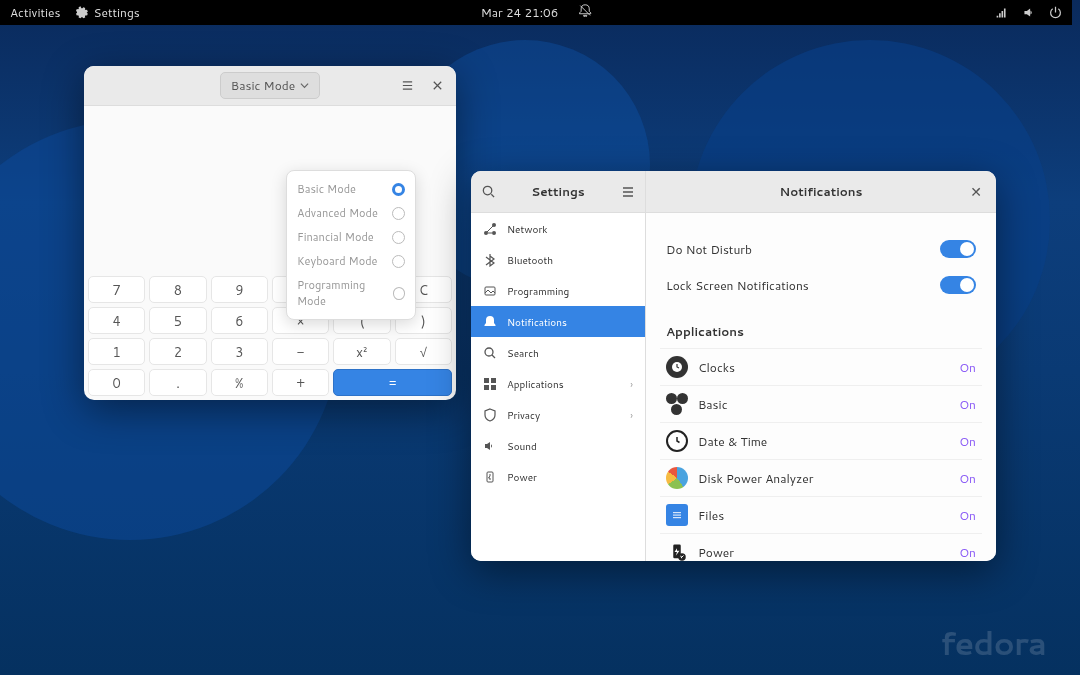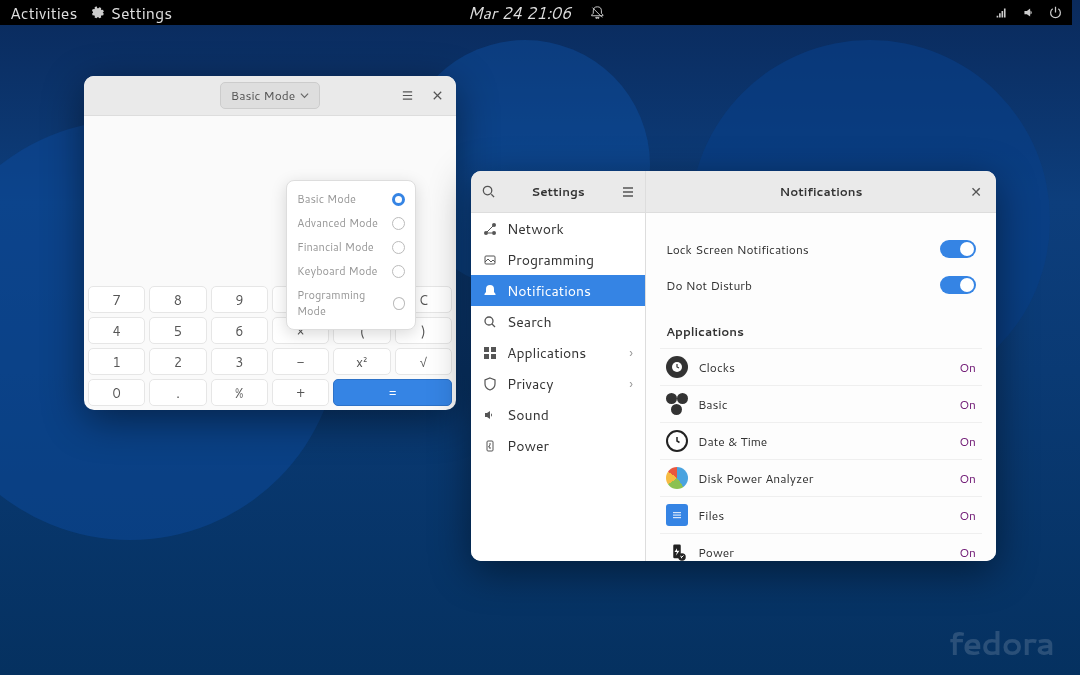--- a/index.html
+++ b/index.html
@@ -3,32 +3,32 @@
   <meta charset="utf-8">
   <style>
     * { box-sizing: border-box; margin: 0; padding: 0; font-family: Cantarell, "Segoe UI", sans-serif; }
     body { width: 1080px; height: 675px; background: linear-gradient(180deg,#0a2a5c 0%, #0d3e7c 30%, #0a3a74 55%, #053160 100%); overflow: hidden; position: relative; }
     
     .wall-layer { position:absolute; inset:0; overflow:hidden; }
     .wall-layer div { position:absolute; border-radius:50%; }
     .blob1{ width:420px;height:420px;background:#0b4a9b;opacity:.5;left:-80px;top:120px;}
     .blob2{ width:360px;height:360px;background:#094089;opacity:.6;right:30px;top:40px;}
     .blob3{ width:250px;height:250px;background:#0e58b4;opacity:.35;left:400px;top:40px;}
-    .logo { position:absolute; right:26px; bottom:10px; font-size:32px; font-weight:600; color:rgba(255,255,255,.15); letter-spacing:-1px;}
-
-    .topbar { position:absolute; top:0; left:0; right:8px; height:25px; background:#000; color:#ddd; display:flex; align-items:center; padding:0 10px; font-size:16px; z-index:10;}
+    .logo { position:absolute; right:34px; bottom:10px; font-size:32px; font-weight:600; color:rgba(255,255,255,.15); letter-spacing:-1px;}
+
+    .topbar { position:absolute; top:0; left:0; right:8px; height:25px; background:#000; color:#ddd; display:flex; align-items:center; padding:0 10px; font-size:12px; z-index:10;}
     .topbar .left, .topbar .right { display:flex; align-items:center; gap:14px;}
-    .topbar .center { position:absolute; left:50%; transform:translateX(-50%); display:flex; align-items:center; gap:20px;font-style:italic;}
+    .topbar .center { position:absolute; left:50%; transform:translateX(-50%); display:flex; gap:20px;}
     .topbar .right { margin-left:auto;}
     .topbar svg { width:13px; height:13px; fill:#ccc;}
 
     .window { position:absolute; background:#fafafa; border-radius:10px; box-shadow:0 10px 40px rgba(0,0,0,.45); overflow:hidden;}
 
     
-    .calc { left:84px; top:76px; width:372px; height:334px; display:flex; flex-direction:column;}
+    .calc { left:84px; top:66px; width:372px; height:334px; display:flex; flex-direction:column;}
     .calc .titlebar { height:40px; background:#eaeaea; display:flex; align-items:center; justify-content:center; border-bottom:1px solid #ddd; position:relative;}
     .calc .mode-btn { background:#dedede; border:1px solid #ccc; border-radius:5px; padding:4px 10px; font-size:12px; color:#555; display:flex; align-items:center; gap:5px; cursor:pointer;}
     .calc .ttlright { position:absolute; right:6px; display:flex; gap:4px;}
     .calc .ttlright .btn { width:26px; height:26px; border-radius:5px; display:flex; align-items:center; justify-content:center; cursor:pointer;}
     .calc .ttlright svg { width:13px; height:13px;}
     .calc .display { flex:1; }
     .calc .dropdown { position:absolute; left:202px; top:104px; width:130px; background:#fff; border:1px solid #ddd; border-radius:8px; box-shadow:0 4px 16px rgba(0,0,0,.15); padding:6px 0; z-index:5;}
     .calc .dropdown .opt { display:flex; align-items:center; justify-content:space-between; padding:4px 10px; font-size:11px; color:#999; cursor:pointer;}
     .calc .dropdown .radio { width:13px; height:13px; border:1.5px solid #bbb; border-radius:50%; position:relative;}
     .calc .dropdown .radio.sel { border-color:#3584e4; border-width:3px;}
@@ -42,33 +42,33 @@
     .settings .hleft { width:175px; display:flex; align-items:center; background:#eaeaea; border-right:1px solid #ddd;}
     .settings .hleft .search { width:34px; display:flex; align-items:center; justify-content:center; cursor:pointer;}
     .settings .hleft .search svg{width:15px;height:15px;}
     .settings .hleft .title { flex:1; text-align:center; font-weight:700; font-size:12px; color:#333;}
     .settings .hleft .menu { width:34px; display:flex;align-items:center;justify-content:center;cursor:pointer;}
     .settings .hright { flex:1; display:flex; align-items:center; justify-content:center; background:#eaeaea; position:relative;}
     .settings .hright .pagetitle { font-weight:700; font-size:12px; color:#333;}
     .settings .hright .close { position:absolute; right:8px; cursor:pointer; font-size:14px; color:#555; width:24px;height:24px;display:flex;align-items:center;justify-content:center;}
     .settings .body { flex:1; display:flex; min-height:0;}
     .sidebar { width:175px; border-right:1px solid #ddd; overflow-y:auto; background:#fff;}
-    .sidebar .item { height:31px; display:flex; align-items:center; padding:0 12px; font-size:14px; color:#333; cursor:pointer; gap:10px;}
+    .sidebar .item { height:31px; display:flex; align-items:center; padding:0 12px; font-size:10px; color:#333; cursor:pointer; gap:10px;}
     .sidebar .item.active { background:#3584e4; color:#fff;}
     .sidebar .item .sicn { width:14px; display:flex; align-items:center;}
     .sidebar .item .sicn svg {width:14px;height:14px;}
     .sidebar .item .chev { margin-left:auto; opacity:.5;}
     .content { flex:1; background:#fdfdfd; overflow-y:auto; padding:18px 14px;}
     .toggle-row { height:36px; display:flex; align-items:center; font-size:12px; color:#333; padding:0 6px;}
     .toggle { margin-left:auto; width:36px; height:18px; border-radius:9px; background:#3584e4; position:relative;}
     .toggle::after{content:"";position:absolute;right:2px;top:2px;width:14px;height:14px;background:#fff;border-radius:50%;}
     .section-hdr { font-size:12px; font-weight:700; color:#333; margin:20px 0 8px 6px;}
     .app-row { height:37px; display:flex; align-items:center; gap:10px; padding:0 6px; font-size:12px; color:#333; border-top:1px solid #efefef;}
     .app-row:first-of-type{border-top:none;}
-    .app-row .status { margin-left:auto; color:#701a75;}
+    .app-row .status { margin-left:auto; color:#8b5cf6;}
     .app-icon { width:22px; height:22px; border-radius:50%; display:flex;align-items:center;justify-content:center;}
   </style>
 </head>
 <body>
 
 <div class="wall-layer">
   <div class="blob1"></div>
     <div class="blob2"></div>
     <div class="blob3"></div>
 </div>
@@ -204,20 +204,28 @@
               <circle cx="11" cy="3" r="2" fill="#555"></circle>
               <circle cx="11" cy="11" r="2" fill="#555"></circle>
               <path d="M4 10l6-6M5 11h4" stroke="#555"></path>
             </svg>
           </span>
           <span>Network</span>
         </div>
         <div class="item">
           <span class="sicn">
             <svg viewBox="0 0 14 14">
+              <path d="M7 1v12l4-3-8-6m0 8l8-6-4-3" fill="none" stroke="#555" stroke-width="1.2"></path>
+            </svg>
+          </span>
+          <span>Bluetooth</span>
+        </div>
+        <div class="item">
+          <span class="sicn">
+            <svg viewBox="0 0 14 14">
               <rect x="2" y="3" width="10" height="8" rx="1" fill="none" stroke="#555"></rect>
               <path d="M2 9l3-3 3 3 2-2 2 2" fill="none" stroke="#555"></path>
             </svg>
           </span>
           <span>Programming</span>
         </div>
         <div class="item active">
           <span class="sicn">
             <svg viewBox="0 0 14 14">
               <path d="M7 1a4 4 0 00-4 4v3l-1.5 2v1h11v-1L11 8V5a4 4 0 00-4-4z" fill="#fff"></path>
@@ -269,25 +277,25 @@
               <rect x="4" y="2" width="6" height="10" rx="1" fill="none" stroke="#555"></rect>
               <path d="M7 4v2l-1.5 2H7v2" fill="none" stroke="#555"></path>
             </svg>
           </span>
           <span>Power</span>
         </div>
         <div class="item"></div>
       </div>
     <div class="content" id="settings-content">
         <div class="toggle-row">
+          <span>Do Not Disturb</span>
+          <div class="toggle"></div>
+        </div>
+        <div class="toggle-row">
           <span>Lock Screen Notifications</span>
-          <div class="toggle"></div>
-        </div>
-        <div class="toggle-row">
-          <span>Do Not Disturb</span>
           <div class="toggle"></div>
         </div>
         <div class="section-hdr">Applications</div>
         <div class="app-row">
           <span>
             <div class="app-icon" style="background:#333">
               <svg width="14" height="14" viewBox="0 0 14 14">
                 <circle cx="7" cy="7" r="5" fill="#fff"></circle>
                 <path d="M7 4v3l2 1" stroke="#333" stroke-width="1.2" fill="none"></path>
               </svg>

